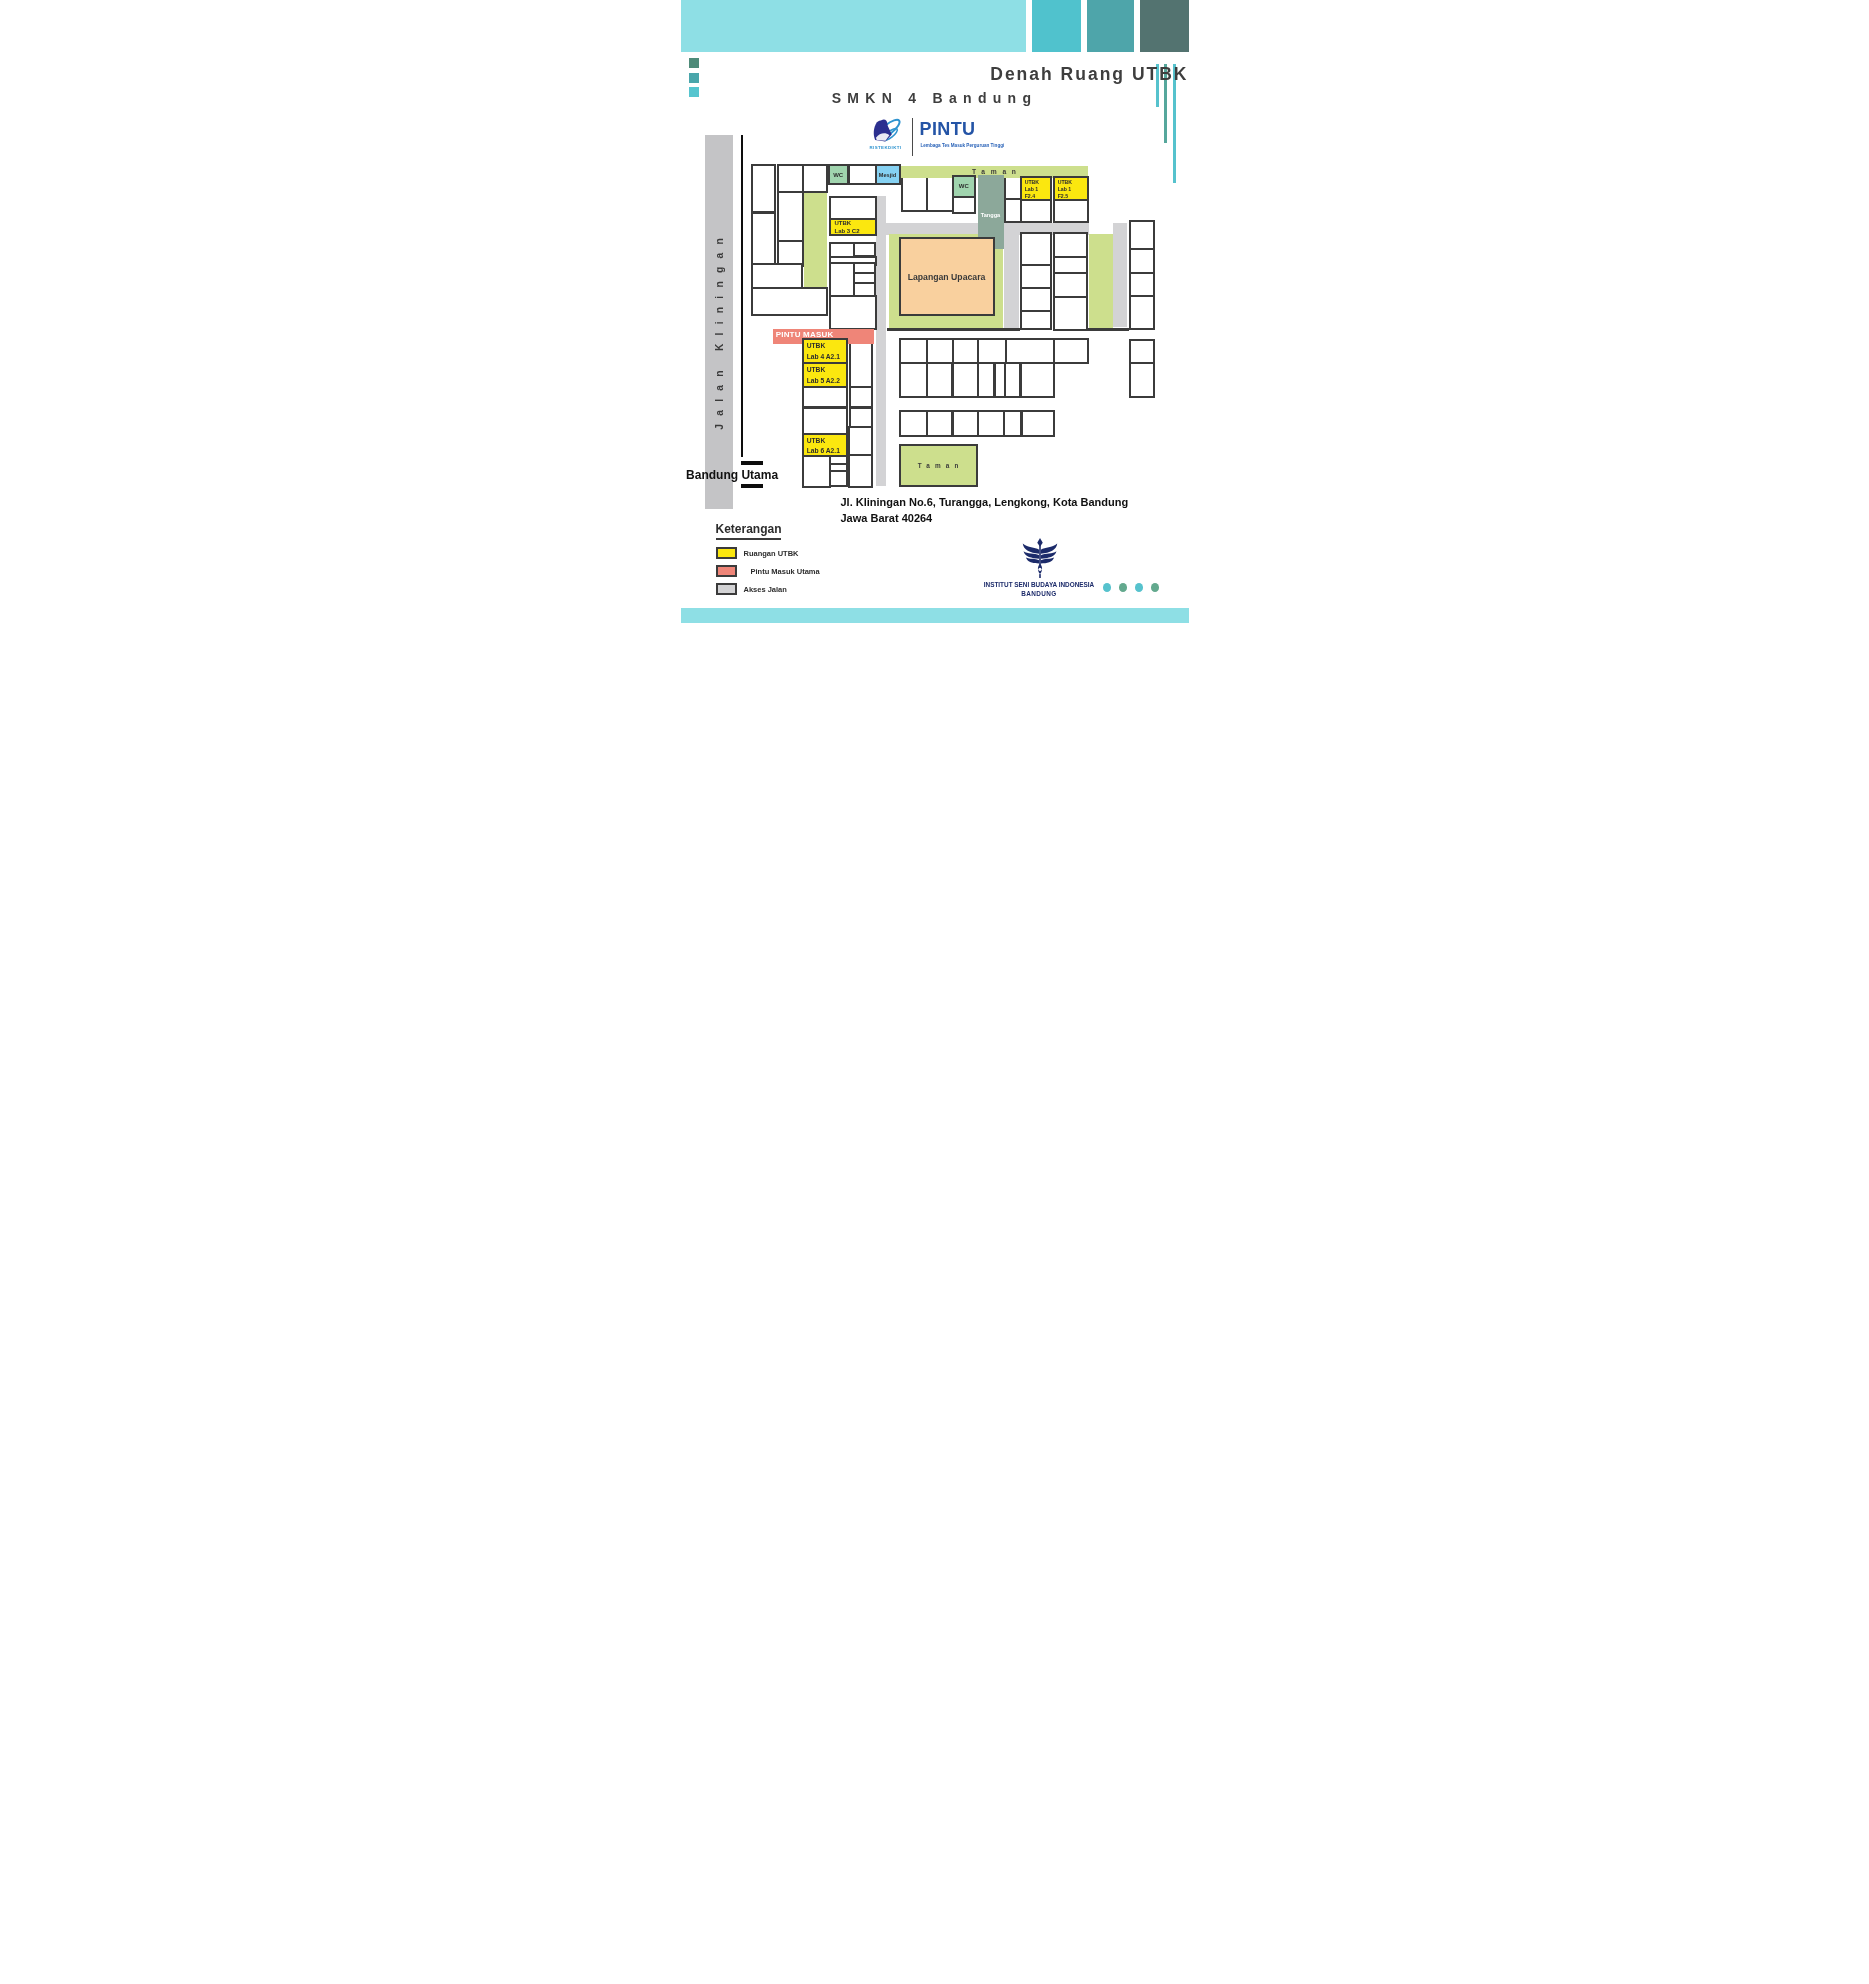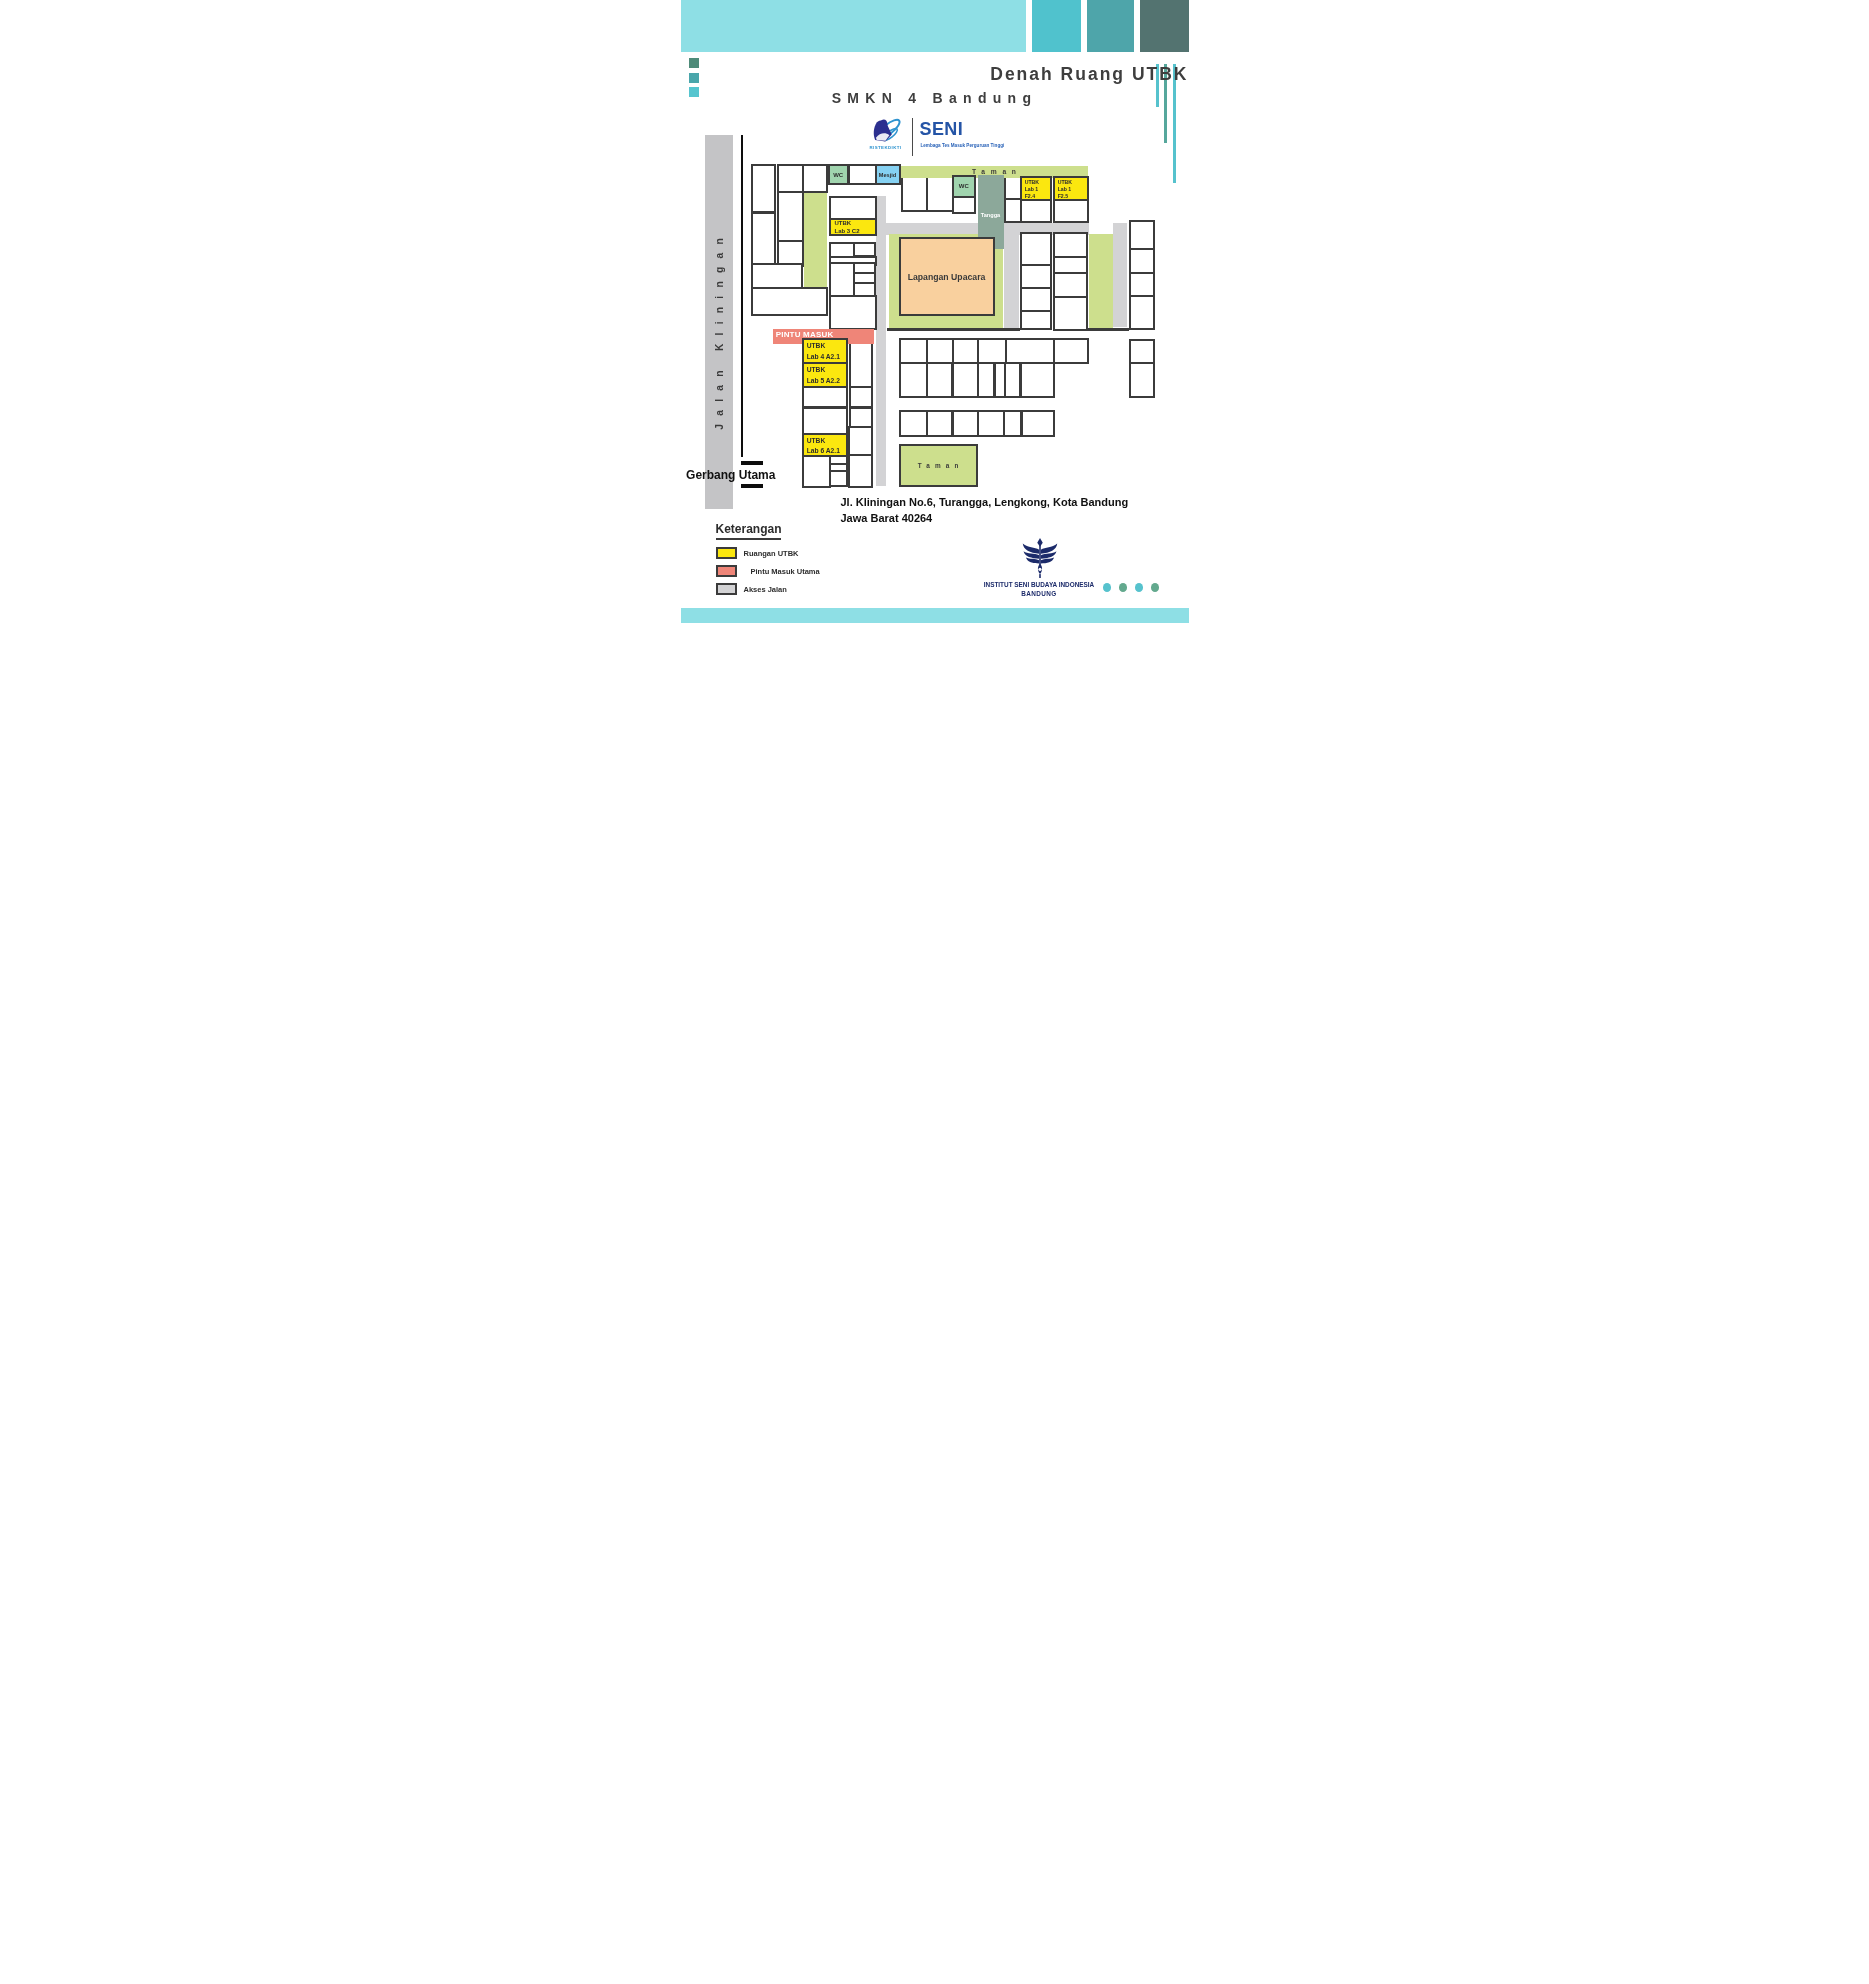--- a/index.html
+++ b/index.html
@@ -57,33 +57,33 @@
     <svg width="38" height="27" viewBox="0 0 96 68">
       <ellipse cx="52" cy="30" rx="34" ry="12" fill="none" stroke="#2e93cf" stroke-width="5" transform="rotate(-38 52 30)"></ellipse>
       <ellipse cx="56" cy="44" rx="22" ry="8" fill="none" stroke="#2e93cf" stroke-width="4" transform="rotate(-38 56 44)"></ellipse>
       <path d="M22,14 C30,6 42,6 46,14 L60,44 L44,62 L18,58 C12,44 14,26 22,14 Z" fill="#2c2f8f"></path>
       <ellipse cx="40" cy="18" rx="9" ry="12" fill="#2c2f8f"></ellipse>
       <path d="M20,52 C30,40 44,38 54,46 L44,60 L22,58 Z" fill="#ffffff" opacity="0.9"></path>
     </svg>
   </div>
   <div id="ristek-label">RISTEKDIKTI</div>
   <div class="abs" style="left:231px;top:118px;width:1.2px;height:38px;background:#4a4a4a;"></div>
-  <div id="ltmpt-title">SENI</div>
+  <div id="ltmpt-title">PINTU</div>
   <div id="ltmpt-tagline">Lembaga Tes Masuk Perguruan Tinggi</div>
 
   <div id="map" class="abs" style="left:0;top:0;width:508px;height:623px;">
 
     <div class="zone" style="left: 24.6px; top: 135px; width: 28px; height: 374px; background-color: rgb(196, 196, 198);"></div>
     <div id="road-label">
         <span>Jalan Kliningan</span>
       </div>
     <div class="abs" style="left:60px;top:135px;width:2.4px;height:322px;background:#0d0d0d;"></div>
     <div class="abs" style="left:60px;top:461px;width:22px;height:4px;background:#0d0d0d;"></div>
     <div class="abs" style="left:60px;top:484px;width:22px;height:4px;background:#0d0d0d;"></div>
-    <div id="gerbang">Gerbang Utama</div>
+    <div id="gerbang">Bandung Utama</div>
 
     <div id="gen-layer" class="abs" style="left:0;top:0;width:508px;height:623px;">
         <div class="zone" style="left: 123px; top: 190px; width: 23px; height: 100px; background: rgb(205, 223, 141);"></div>
         <div class="zone" style="left: 195px; top: 196px; width: 10.3px; height: 290px; background: rgb(211, 211, 213);"></div>
         <div class="zone" style="left: 205px; top: 223px; width: 203px; height: 12px; background: rgb(211, 211, 213);"></div>
         <div class="zone" style="left: 323px; top: 234px; width: 15.5px; height: 96px; background: rgb(211, 211, 213);"></div>
         <div class="zone" style="left: 432px; top: 223px; width: 14.7px; height: 104px; background: rgb(211, 211, 213);"></div>
         <div class="zone" style="left: 408px; top: 234px; width: 24px; height: 96px; background: rgb(205, 223, 141);"></div>
         <div class="zone" style="left: 208px; top: 234px; width: 114px; height: 96px; background: rgb(205, 223, 141);"></div>
         <div class="zone" style="left: 206px; top: 328px; width: 133px; height: 3.2px; background: rgb(59, 59, 59);"></div>

